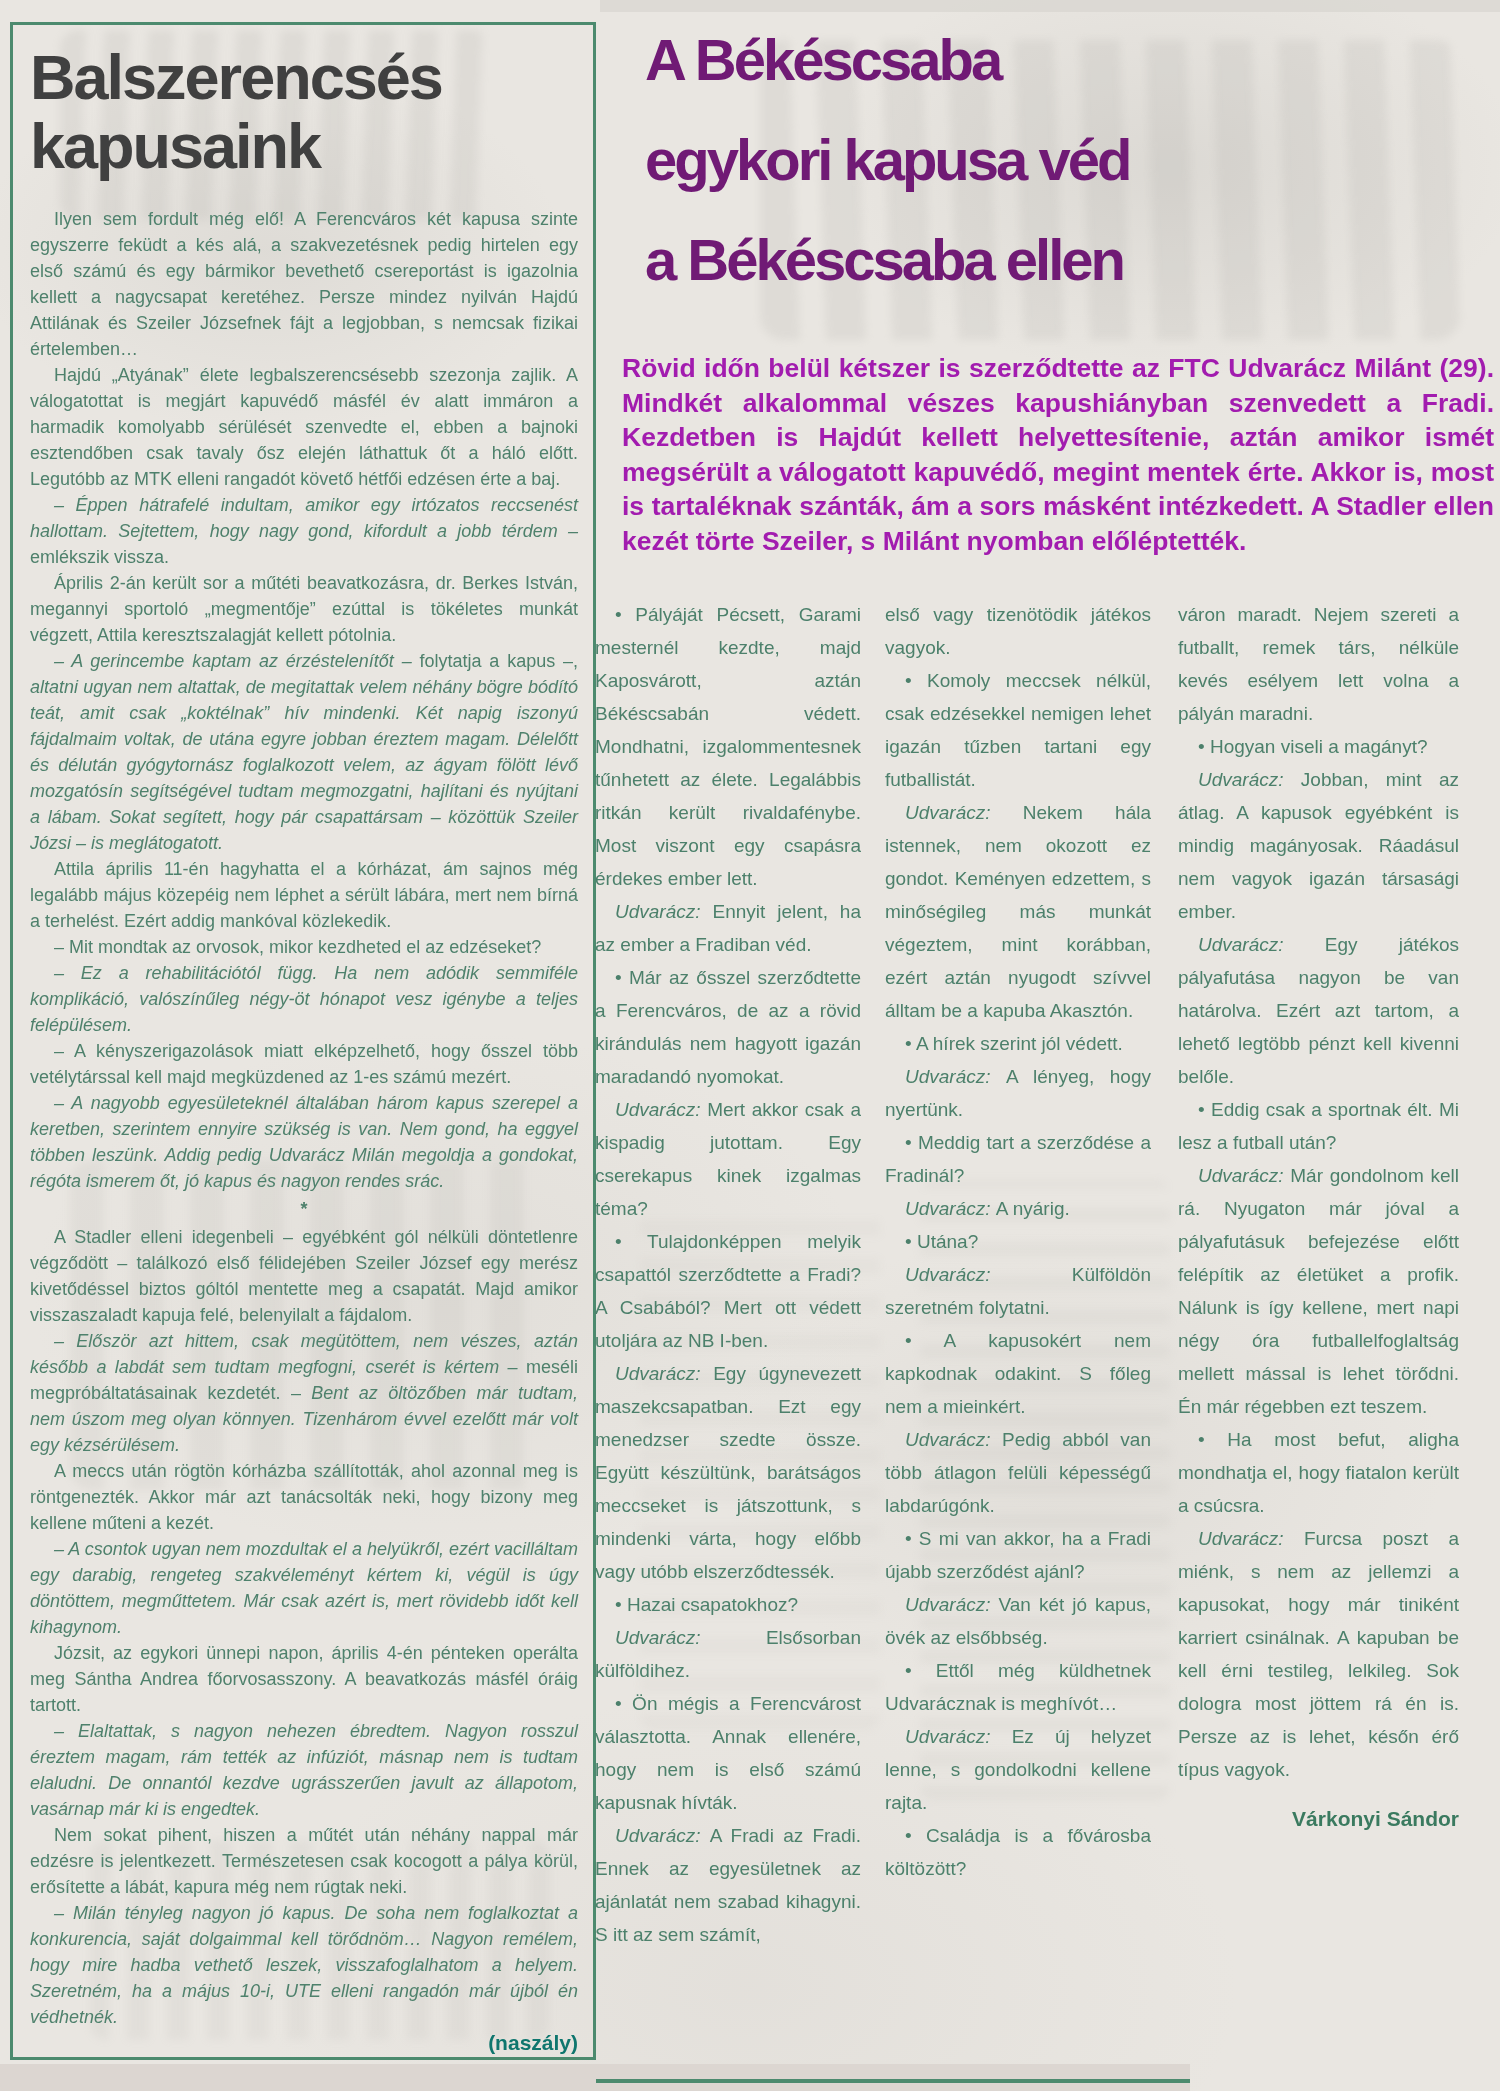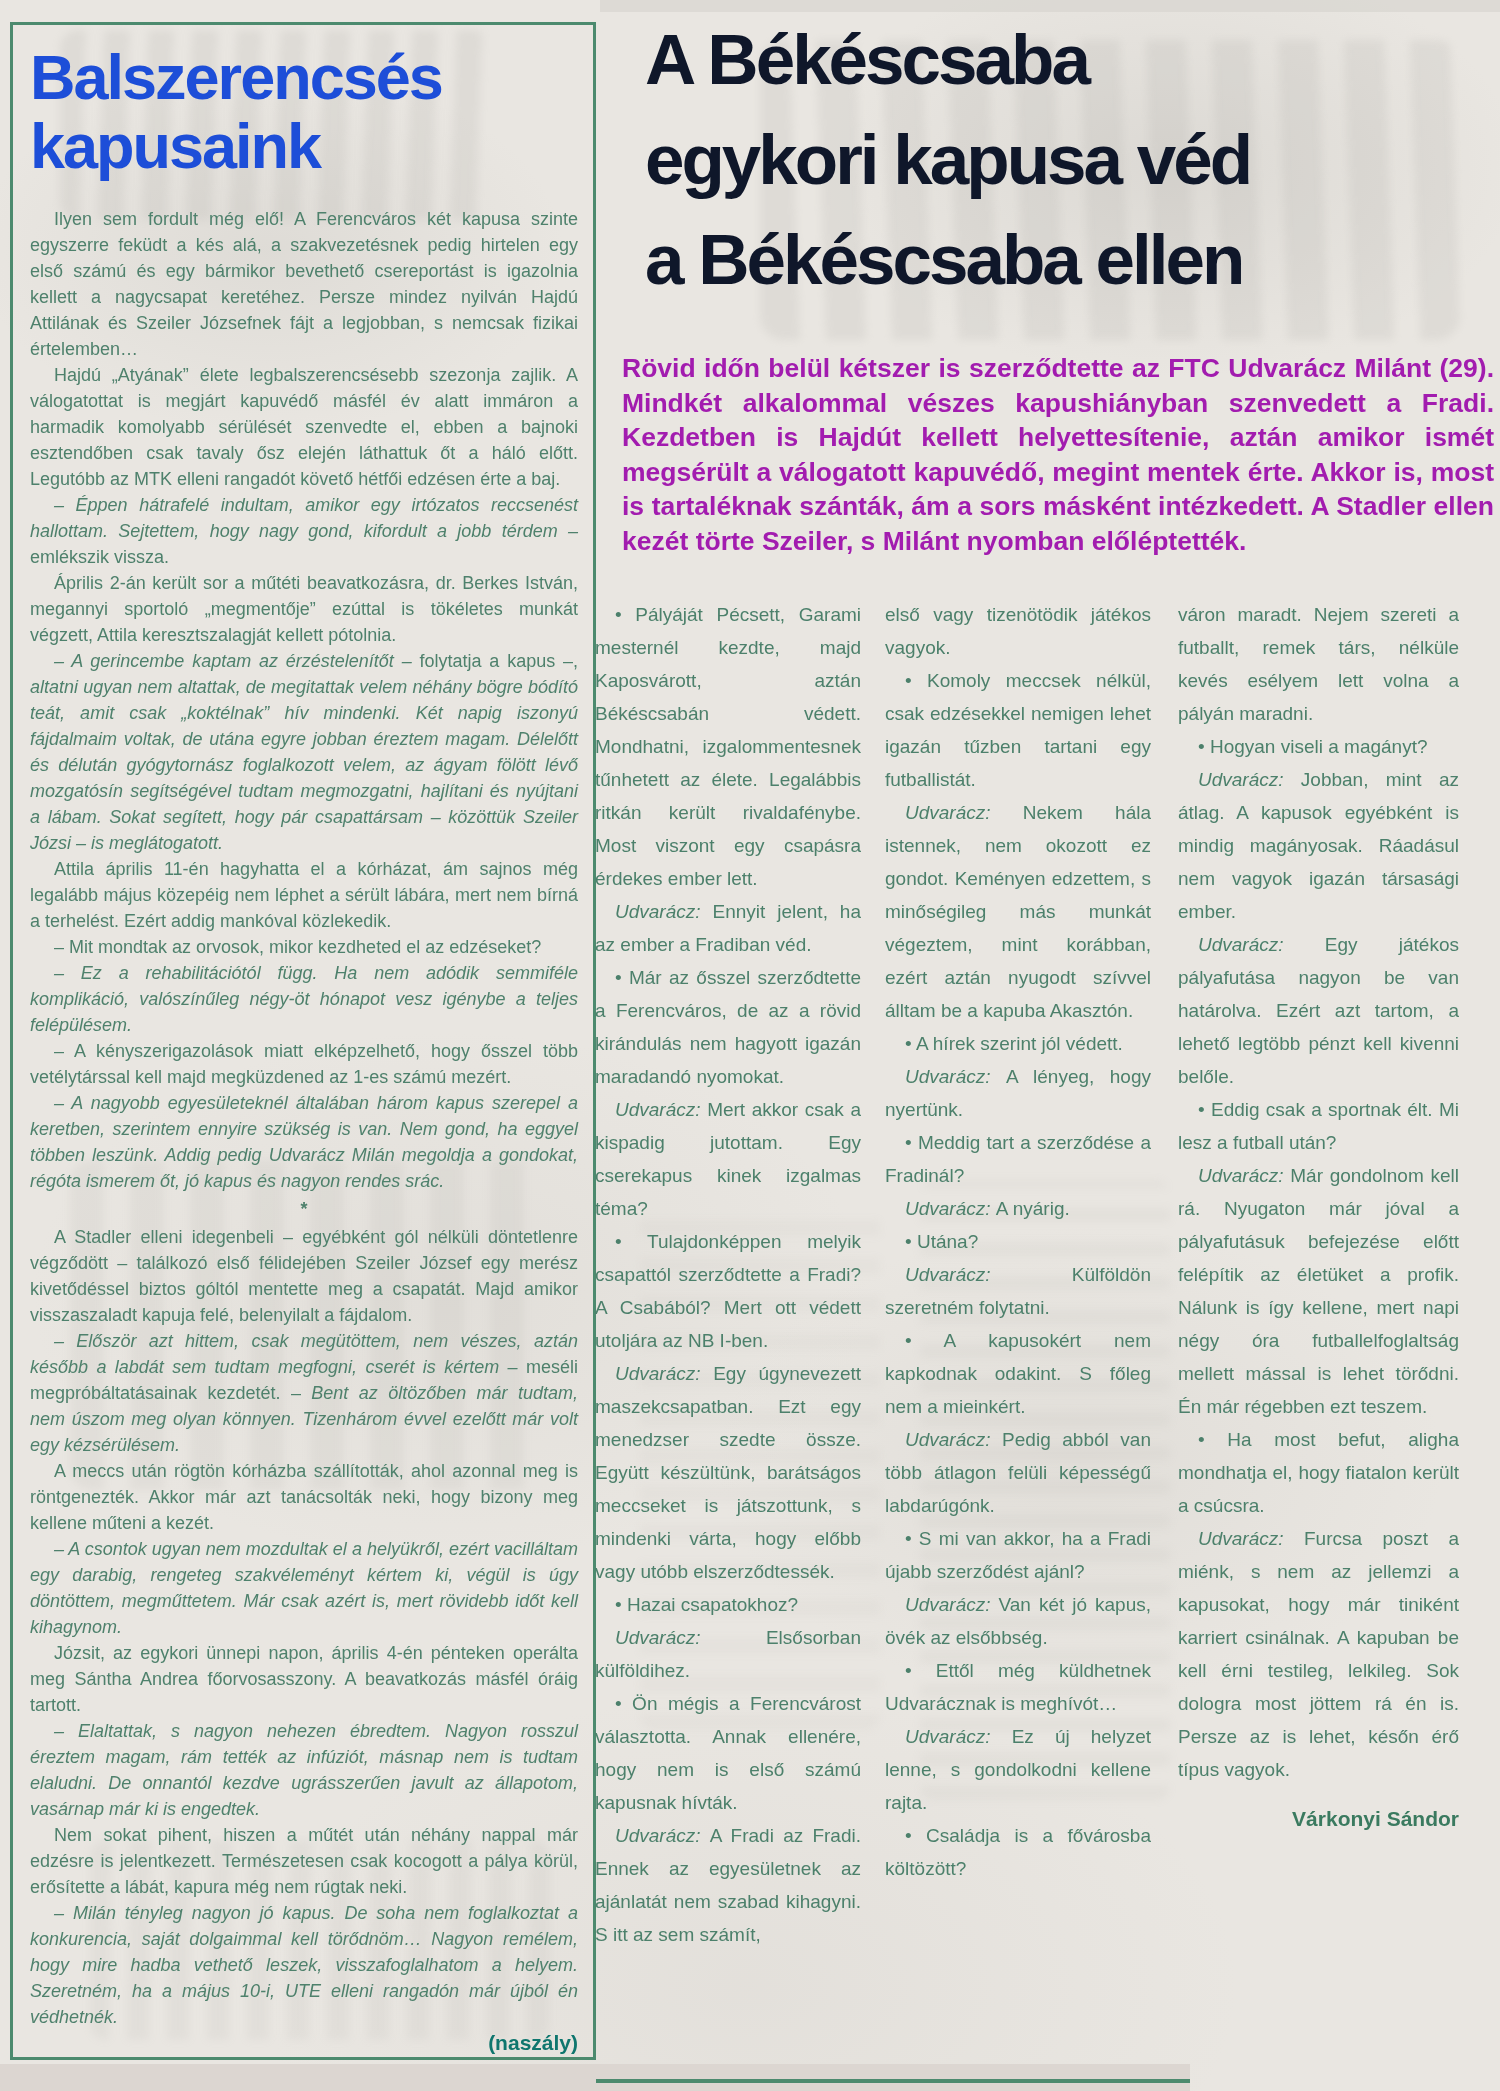--- a/index.html
+++ b/index.html
@@ -41,39 +41,39 @@
       border-radius:14px;opacity:.22;}
   .top-strip{position:absolute;left:600px;top:0;width:900px;height:12px;background:#d8d5d0;opacity:.75;}
 
   
   .left-box{
     position:absolute;left:10px;top:22px;width:586px;height:2038px;
     border:3px solid #4c8a6e;box-sizing:border-box;
     padding:14px 15px 0 17px;background:transparent;
   }
   .left-title{
-    color:#1d4ed8;font-weight:bold;font-size:63px;line-height:1.09;
+    color:#404040;font-weight:bold;font-size:63px;line-height:1.09;
     letter-spacing:-2px;margin:4px 0 26px 0;
   }
   .left-body{
     color:#4e816c;font-size:18px;line-height:26px;text-align:justify;
   }
   .left-body p{margin:0;text-indent:24px;}
   .left-body span.r{font-style:normal;}
   .left-body span.i{font-style:italic;}
   .sep-star{text-align:center;text-indent:0 !important;font-weight:bold;color:#4e816c;line-height:30px;}
   .left-byline{
     margin-top:10px;text-align:right;font-weight:bold;font-style:normal;
     color:#0f766e;font-size:21px;text-indent:0 !important;
   }
 
   
   .headline{
     position:absolute;left:645px;top:10px;width:852px;
-    color:#0f172a;font-weight:bold;font-size:71px;line-height:100px;
+    color:#701a75;font-weight:bold;font-size:58px;line-height:100px;
     letter-spacing:-3px;white-space:nowrap;
   }
   .lead{
     position:absolute;left:622px;top:351px;width:872px;
     color:#a21caf;font-weight:bold;font-size:26.5px;line-height:34.5px;
     text-align:justify;
   }
   .icols{
     position:absolute;left:595px;top:598px;width:878px;height:1493px;
     display:flex;overflow:hidden;

